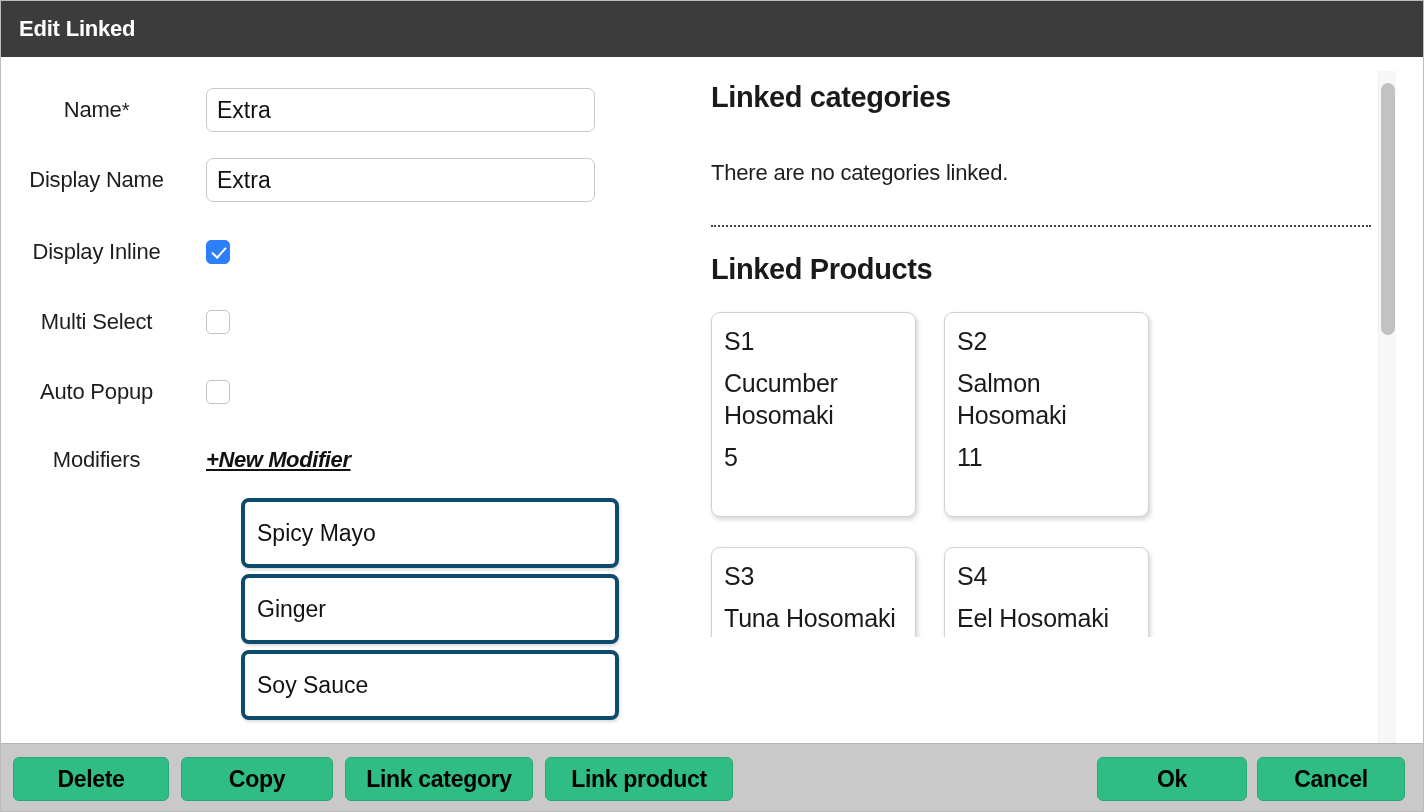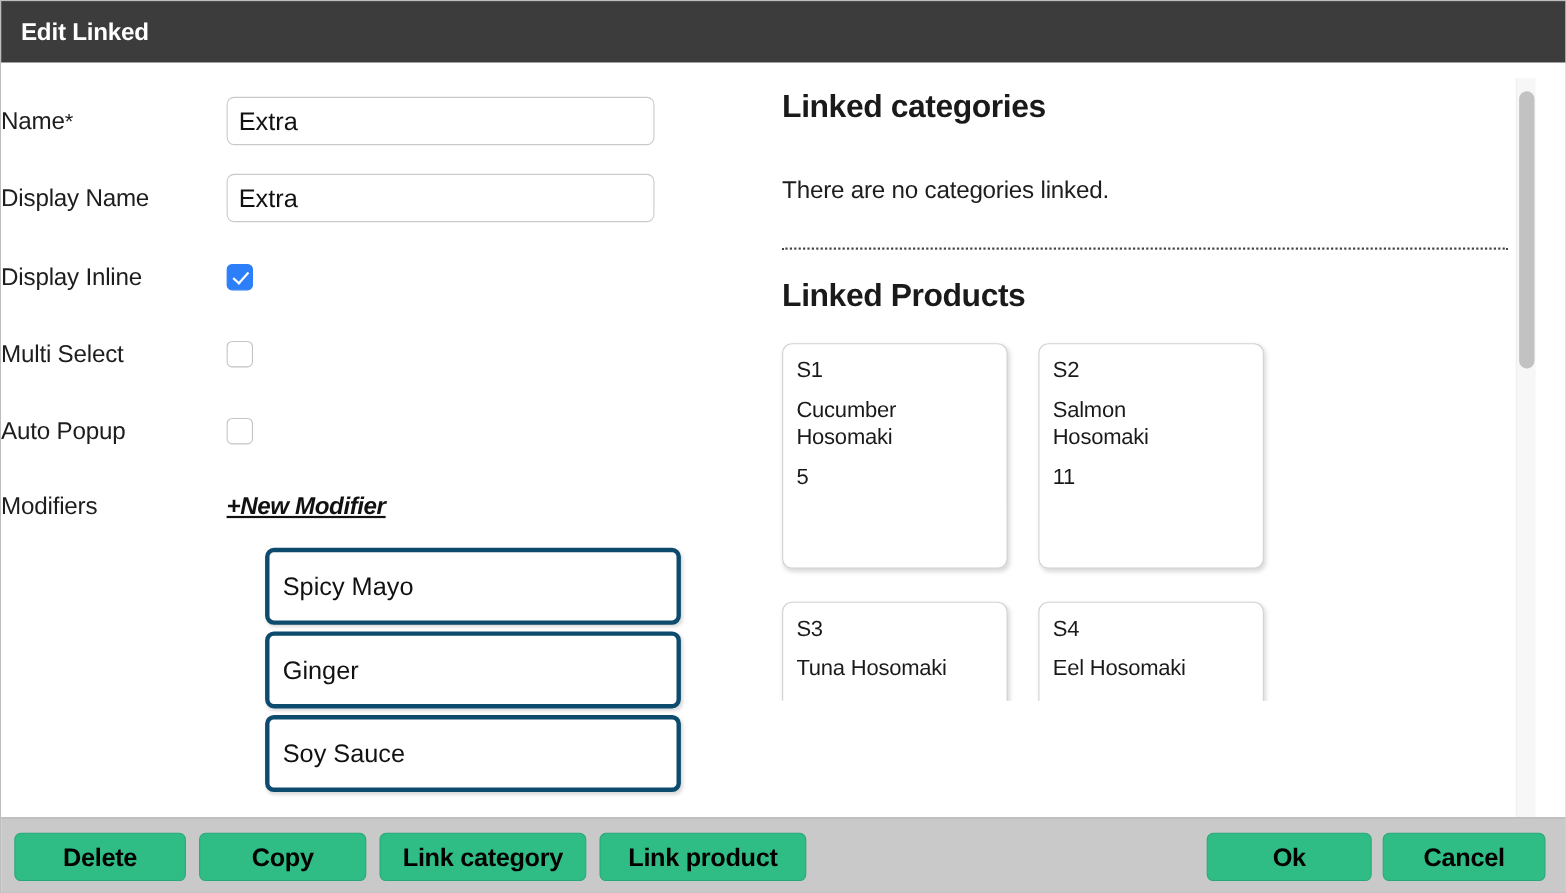--- a/index.html
+++ b/index.html
@@ -60,21 +60,21 @@
 
   .form-row {
     display: flex;
     align-items: center;
     position: absolute;
     left: 0;
     width: 660px;
   }
   .form-label {
     width: 205px;
-    text-align: left;
+    text-align: center;
     font-size: 22px;
     color: #1d1d1d;
     padding-right: 14px;
     white-space: nowrap;
     letter-spacing: -0.2px;
   }
   .req-star { font-size: 20px; }
 
   .text-input {
     width: 389px;
@@ -184,21 +184,21 @@
     height: 205px;
     border: 1px solid #d2d2d2;
     border-radius: 9px;
     background: #ffffff;
     box-shadow: 1.5px 2.5px 4px rgba(0,0,0,0.15);
     padding: 12px;
     margin: 0 28px 30px 0;
     cursor: pointer;
   }
   .pc-line {
-    font-size: 20px;
+    font-size: 25px;
     color: #1a1a1a;
     line-height: 1.28;
     letter-spacing: -0.2px;
   }
   .pc-line.code { margin-bottom: 10px; }
   .pc-line.qty { margin-top: 10px; }
 
   
   .scroll-track {
     position: absolute;

